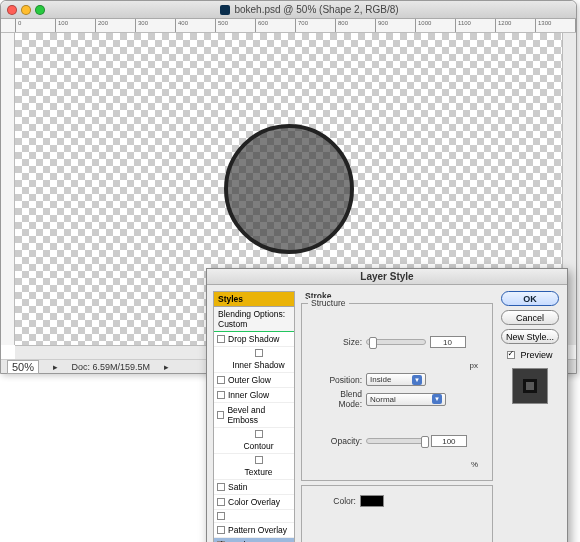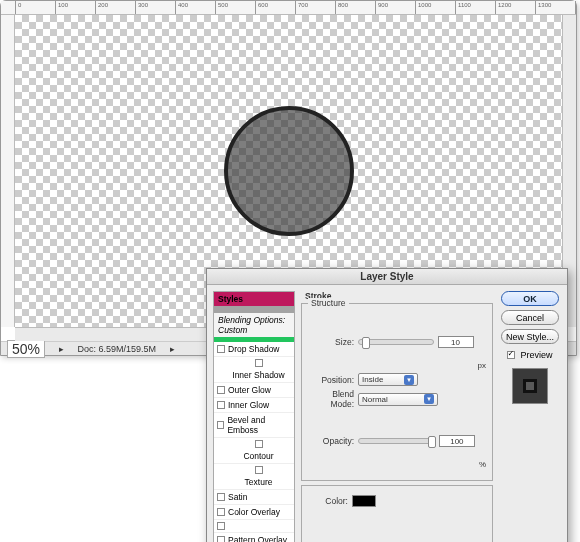--- a/index.html
+++ b/index.html
@@ -18,36 +18,36 @@
   .ruler-v { position:absolute; left:0; top:14px; width:14px; bottom:14px; border-right:1px solid #bbb; background:#f5f5f5; }
   .canvas-outer { position:relative; height:340px; }
   .canvas { position:absolute; left:14px; top:14px; right:14px; bottom:14px;
     background:
       repeating-conic-gradient(#ccc 0% 25%, #fff 0% 50%) 0 0/14px 14px;
     display:flex; align-items:center; justify-content:center; }
   .circle { width:130px; height:130px; border-radius:50%; background:rgba(40,40,40,.6); border:4px solid #222; }
   .scroll-r { position:absolute; right:0; top:14px; bottom:14px; width:14px; background:#eaeaea; border-left:1px solid #bbb; }
   .scroll-b { position:absolute; left:14px; right:14px; bottom:0; height:14px; background:#eaeaea; border-top:1px solid #bbb; }
   .statusbar { height:14px; background:#e8e8e8; border-top:1px solid #ccc; font-size:9px; color:#333; display:flex; align-items:center; padding:0 6px; gap:14px; }
-  .zoom-box { border:1px solid #aaa; background:#fff; padding:0 4px; font-size:14px; }
+  .zoom-box { border:1px solid #aaa; background:#fff; padding:0 4px; font-size:11px; }
 
   .dialog { position:absolute; left:206px; top:268px; width:362px; background:#ececec; border:1px solid #888; box-shadow:3px 3px 10px rgba(0,0,0,.35); }
   .dlg-title { height:16px; background:linear-gradient(#eee,#d8d8d8); border-bottom:1px solid #aaa; text-align:center; font-size:10px; line-height:16px; font-weight:bold; color:#333; }
   .dlg-body { display:flex; padding:6px; gap:6px; }
   .styles-col { width:82px; background:#fff; border:1px solid #aaa; font-size:8.5px; }
-  .styles-hdr { background:#be185d; border-bottom:7px solid #a3a3a3; padding:2px 4px; font-weight:bold; }
-  .styles-sub { background:#f4f4f4; border-bottom:5px solid #22c55e; padding:2px 4px;font-style:italic; }
+  .styles-hdr { background:#eab308; border-bottom:1px solid #a3a3a3; padding:2px 4px; font-weight:bold; }
+  .styles-sub { background:#f4f4f4; border-bottom:1px solid #22c55e; padding:2px 4px; }
   .style-row { padding:2px 3px; border-bottom:1px solid #eee; display:flex; align-items:center; gap:3px; }
   .style-row.indent { padding-left:12px;flex-direction:column; }
   .style-row.sel { background:#9cb9dd; }
   .cb { width:8px; height:8px; border:1px solid #888; background:#fff; display:inline-block; }
   .cb.on { background:#fff; position:relative; }
   .cb.on:after { content:"✓"; font-size:8px; position:absolute; left:-1px; top:-3px; color:#000; }
   .center-col { flex:1; font-size:8.5px; color:#333; }
-  .fieldset { border:1px solid #aaa; padding:6px 6px 8px; margin-bottom:4px; position:relative; }
+  .fieldset { border:1px solid #aaa; padding:6px 14px 8px; margin-bottom:4px; position:relative; }
   .fieldset .legend { position:absolute; top:-6px; left:6px; background:#ececec; padding:0 3px; font-size:8.5px; }
   .frow { display:flex; align-items:center; gap:4px; margin:3px 0; }
   .frow label { width:46px; text-align:right; }
   .slider { flex:1; height:6px; background:#ddd; border:1px solid #aaa; border-radius:3px; position:relative; }
   .slider .thumb { position:absolute; top:-3px; width:8px; height:12px; background:#fff; border:1px solid #888; border-radius:2px; }
   .numbox { width:36px; height:12px; border:1px solid #888; background:#fff; font-size:8px; text-align:center; line-height:12px; }
   .unit { font-size:8px;margin-top:48px; }
   .select { height:13px; border:1px solid #888; background:linear-gradient(#fff,#e8e8e8); font-size:8px; padding:0 3px; display:flex; align-items:center; justify-content:space-between; border-radius:2px; }
   .select .arr { width:10px; height:10px; background:#4a78c8; border-radius:2px; display:flex; align-items:center; justify-content:center; color:#fff; font-size:7px; }
   .swatch { width:24px; height:12px; background:#000; border:1px solid #888; }
@@ -55,20 +55,29 @@
   .btn { width:58px; height:15px; border:1px solid #888; border-radius:9px; background:linear-gradient(#fff,#e4e4e4); font-size:9px; display:flex; align-items:center; justify-content:center; cursor:pointer;text-align:center; }
   .btn.primary { border:1.5px solid #2a5db0; background:linear-gradient(#eaf3ff,#c8dcff); color:#123; font-weight:bold; }
   .prev-label { display:flex; align-items:center; gap:5px; margin-top:2px; }
   .prev-box { width:36px; height:36px; background:#3a3a3a; border:1px solid #888; margin-top:4px; display:flex; align-items:center; justify-content:center; }
   .prev-inner { width:14px; height:14px; background:#5a5a5a; border:3px solid #111; }
 </style>
 </head>
 <body>
 
 <div class="window">
+  <div class="titlebar">
+    <div class="tl-btn tl-close"></div>
+    <div class="tl-btn tl-min"></div>
+    <div class="tl-btn tl-max"></div>
+    <div class="tl-title">
+      <span class="ps-icon"></span>
+      <span>bokeh.psd @ 50% (Shape 2, RGB/8)</span>
+    </div>
+  </div>
   <div class="canvas-outer">
     <div class="ruler-h" id="rulerH">
         <div class="tick">
           <span>0</span>
         </div>
         <div class="tick">
           <span>100</span>
         </div>
         <div class="tick">
           <span>200</span>

